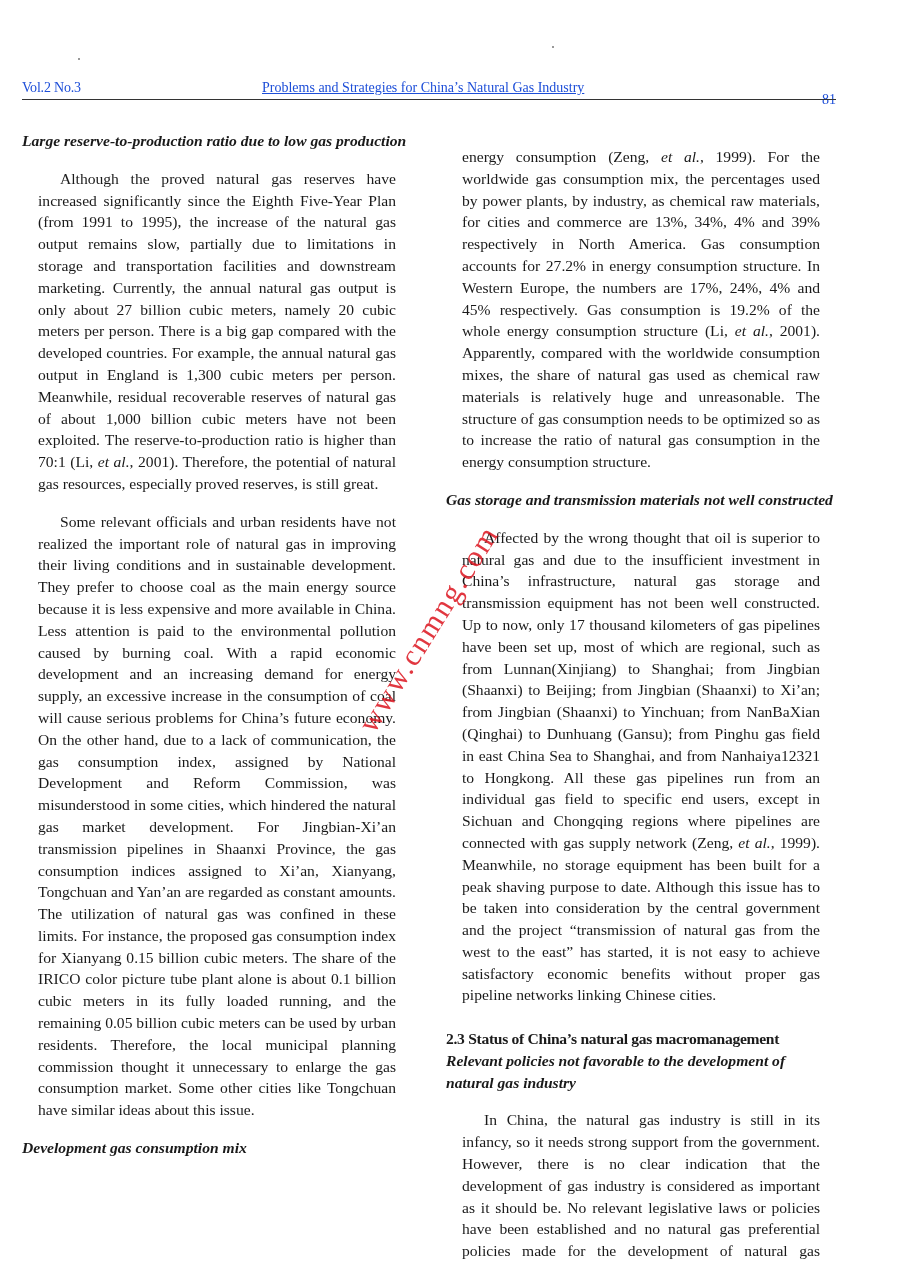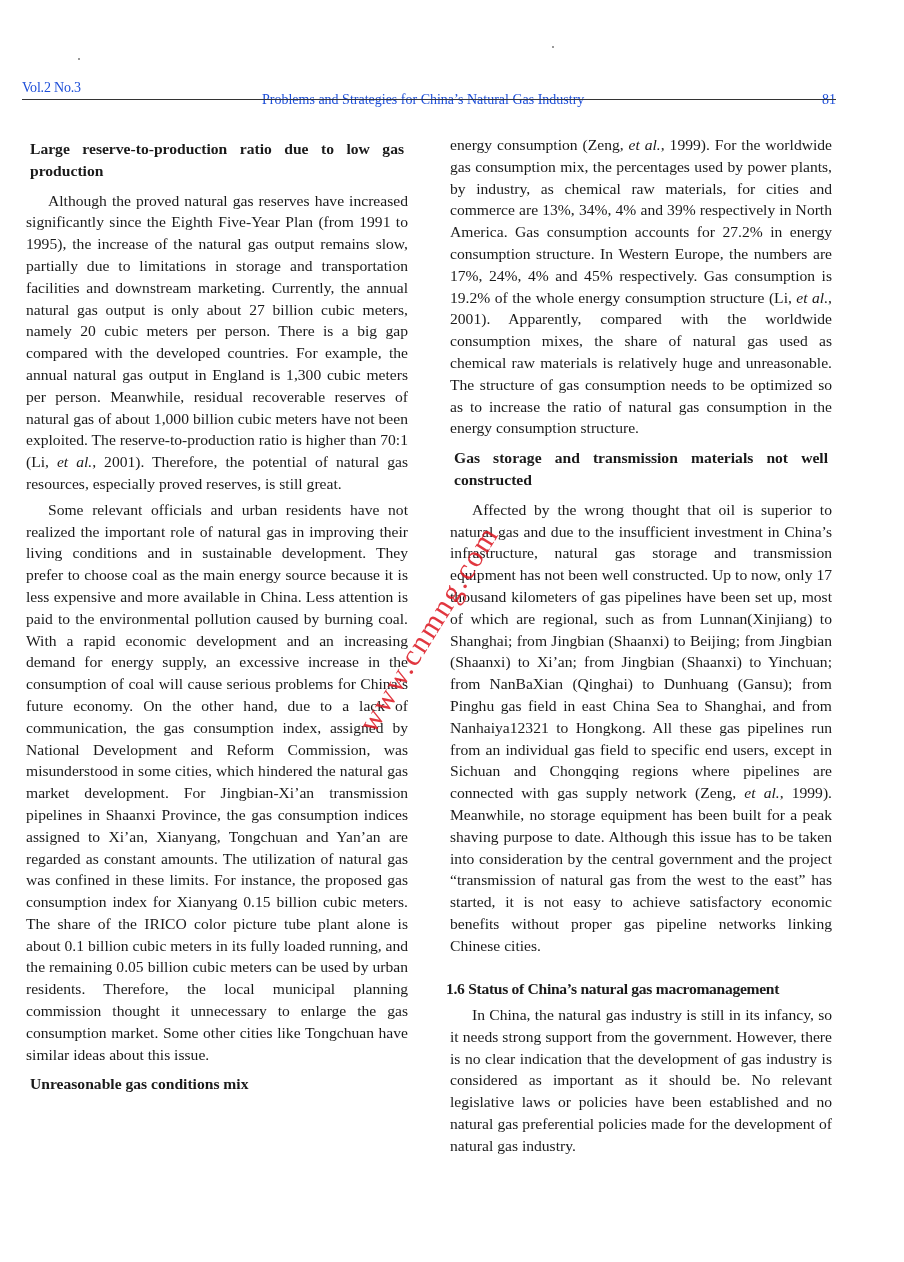--- a/index.html
+++ b/index.html
@@ -27,21 +27,22 @@
     }
     .running-header .vol {
       position: absolute;
       left: 0;
       top: 0;
       letter-spacing: -0.2px;
     }
     .running-header .title {
       position: absolute;
       left: 240px;
-      top: 12px;
+      top: 0;
+      text-decoration: underline;
     }
     .running-header .pageno {
       position: absolute;
       right: 0;
       top: 12px;
     }
     .header-rule {
       position: absolute;
       left: 22px;
       top: 99px;
@@ -54,26 +55,27 @@
       top: 130px;
       width: 390px;
       font-size: 15.6px;
       line-height: 21.8px;
       text-align: justify;
       hyphens: none;
     }
     .col-left { left: 22px; }
     .col-right { left: 446px; }
     .column p {
-      margin: 4px;
+      margin: 16px;
       text-indent: 22px;
     }
     .column .subhead {
-      margin: 8px;
+      margin: 0;
       font-weight: bold;
+      font-style: italic;
       text-indent: 0;
       text-align: justify;
     }
     .column .subhead.left-align {
       text-align: left;
     }
     .column .section-head {
       margin: 21.8px 0 0 0;
       font-weight: bold;
       text-indent: 0;
@@ -114,24 +116,25 @@
   <span class="vol">Vol.2 No.3</span>
   <span class="title">Problems and Strategies for China’s Natural Gas Industry</span>
   <span class="pageno">81</span>
 </div>
 <div class="header-rule"></div>
 
 <div class="column col-left">
   <div class="subhead">Large reserve-to-production ratio due to low gas production</div>
   <p><span>Although the proved natural gas reserves have increased significantly since the Eighth Five-Year Plan (from 1991 to 1995), the increase of the natural gas output remains slow, partially due to limitations in storage and transportation facilities and downstream marketing. Currently, the annual natural gas output is only about 27 billion cubic meters, namely 20 cubic meters per person. There is a big gap compared with the developed countries. For example, the annual natural gas output in England is 1,300 cubic meters per person. Meanwhile, residual recoverable reserves of natural gas of about 1,000 billion cubic meters have not been exploited. The reserve-to-production ratio is higher than 70:1 (Li, </span><em class="cite">et al.</em><span>, 2001). Therefore, the potential of natural gas resources, especially proved reserves, is still great.</span></p>
   <p>Some relevant officials and urban residents have not realized the important role of natural gas in improving their living conditions and in sustainable development. They prefer to choose coal as the main energy source because it is less expensive and more available in China. Less attention is paid to the environmental pollution caused by burning coal. With a rapid economic development and an increasing demand for energy supply, an excessive increase in the consumption of coal will cause serious problems for China’s future economy. On the other hand, due to a lack of communication, the gas consumption index, assigned by National Development and Reform Commission, was misunderstood in some cities, which hindered the natural gas market development. For Jingbian-Xi’an transmission pipelines in Shaanxi Province, the gas consumption indices assigned to Xi’an, Xianyang, Tongchuan and Yan’an are regarded as constant amounts. The utilization of natural gas was confined in these limits. For instance, the proposed gas consumption index for Xianyang 0.15 billion cubic meters. The share of the IRICO color picture tube plant alone is about 0.1 billion cubic meters in its fully loaded running, and the remaining 0.05 billion cubic meters can be used by urban residents. Therefore, the local municipal planning commission thought it unnecessary to enlarge the gas consumption market. Some other cities like Tongchuan have similar ideas about this issue.</p>
-  <div class="subhead left-align">Unreasonable gas conditions mix</div>
+  <div class="subhead left-align">Development gas consumption mix</div>
 </div>
 
 <div class="column col-right">
   <p class="no-indent"><span>energy consumption (Zeng, </span><em class="cite">et al.</em><span>, 1999). For the worldwide gas consumption mix, the percentages used by power plants, by industry, as chemical raw materials, for cities and commerce are 13%, 34%, 4% and 39% respectively in North America. Gas consumption accounts for 27.2% in energy consumption structure. In Western Europe, the numbers are 17%, 24%, 4% and 45% respectively. Gas consumption is 19.2% of the whole energy consumption structure (Li, </span><em class="cite">et al.</em><span>, 2001). Apparently, compared with the worldwide consumption mixes, the share of natural gas used as chemical raw materials is relatively huge and unreasonable. The structure of gas consumption needs to be optimized so as to increase the ratio of natural gas consumption in the energy consumption structure.</span></p>
   <div class="subhead">Gas storage and transmission materials not well constructed</div>
   <p><span>Affected by the wrong thought that oil is superior to natural gas and due to the insufficient investment in China’s infrastructure, natural gas storage and transmission equipment has not been well constructed. Up to now, only 17 thousand kilometers of gas pipelines have been set up, most of which are regional, such as from Lunnan(Xinjiang) to Shanghai; from Jingbian (Shaanxi) to Beijing; from Jingbian (Shaanxi) to Xi’an; from Jingbian (Shaanxi) to Yinchuan; from NanBaXian (Qinghai) to Dunhuang (Gansu); from Pinghu gas field in east China Sea to Shanghai, and from Nanhaiya12321 to Hongkong. All these gas pipelines run from an individual gas field to specific end users, except in Sichuan and Chongqing regions where pipelines are connected with gas supply network (Zeng, </span><em class="cite">et al.</em><span>, 1999). Meanwhile, no storage equipment has been built for a peak shaving purpose to date. Although this issue has to be taken into consideration by the central government and the project “transmission of natural gas from the west to the east” has started, it is not easy to achieve satisfactory economic benefits without proper gas pipeline networks linking Chinese cities.</span></p>
-  <div class="section-head">1.6 Status of China’s natural gas macromanagement</div>
+  <div class="section-head">2.3 Status of China’s natural gas macromanagement</div>
+  <div class="subhead left-align">Relevant policies not favorable to the development of natural gas industry</div>
   <p>In China, the natural gas industry is still in its infancy, so it needs strong support from the government. However, there is no clear indication that the development of gas industry is considered as important as it should be. No relevant legislative laws or policies have been established and no natural gas preferential policies made for the development of natural gas industry.</p>
 </div>
 
 <div class="watermark">www.cnmng.com</div>
 
 </body></html>

